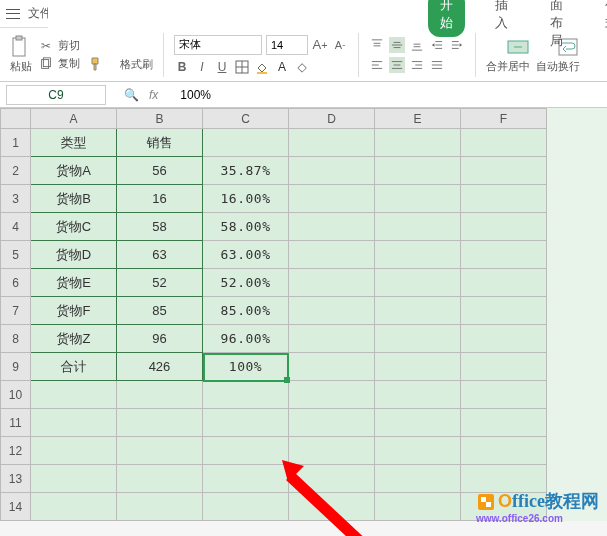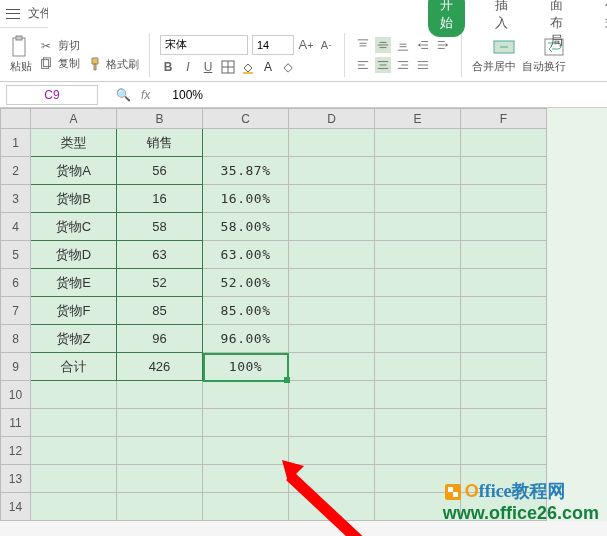--- a/index.html
+++ b/index.html
@@ -26,21 +26,21 @@
     .ribbon .big svg, .ribbon .big .iconbox { width: 24px; height: 24px; }
     .ribbon .row { display: flex; gap: 4px; align-items: center; }
     .ribbon .small-icon { width: 16px; height: 16px; color: #666; display: inline-flex; align-items: center; justify-content: center; }
     .ribbon .label-sm { font-size: 11px; color: #555; }
     .ribbon select, .ribbon input[type=text] { font-size: 11px; border: 1px solid #ccc; padding: 1px 4px; height: 20px; }
     .font-name { width: 88px; }
     .font-size { width: 42px; }
     
     
     .formula-bar { display: flex; align-items: center; height: 26px; background: #fff; border-bottom: 1px solid #ccc; }
-    .name-box { width: 92px; border: 1px solid #ccc; margin: 2px 6px; height: 20px; padding: 0 6px; display: flex; align-items: center; justify-content: center; font-size: 12px; color: #a21caf; }
+    .name-box { width: 100px; border: 1px solid #ccc; margin: 2px 6px; height: 20px; padding: 0 6px; display: flex; align-items: center; justify-content: center; font-size: 12px; color: #14532d; }
     .formula-icons { display: flex; gap: 10px; padding: 0 12px; color: #888; }
     .fx-label { font-style: italic; color: #888; margin-right: 6px; }
     .formula-input { flex: 1; border: none; outline: none; font-size: 12px; padding: 0 4px; }
     
     
     .grid-wrap { position: relative; background: #e8f3ea; }
     table.grid { border-collapse: collapse; table-layout: fixed; }
     table.grid th, table.grid td { border: 1px solid #bbb; overflow: hidden; white-space: nowrap; text-align: center; }
     table.grid th { background: #e5e5e5; font-weight: normal; color: #555; font-size: 12px; }
     table.grid th.colhead { height: 20px; }
@@ -66,21 +66,21 @@
     col.cF { width: 86px; }
     
     
     .arrow-svg { position: absolute; left: 280px; top: 350px; width: 170px; height: 170px; pointer-events: none; }
     
     
     .watermark { position: absolute; right: 8px; bottom: 12px; text-align: left; }
     .watermark .l1 { font-size: 18px; font-weight: bold; }
     .watermark .l1 .o1 { color: #f39c12; }
     .watermark .l1 .rest { color: #2980b9; font-family: Liberation Serif, serif; }
-    .watermark .l2 { font-size: 18px; color: #15803d; font-weight: bold; }
+    .watermark .l2 { font-size: 10px; color: #8b5cf6; font-weight: bold; }
     .wm-icon { display: inline-block; width: 20px; height: 20px; vertical-align: middle; margin-right: 2px; }
   </style>
 </head>
 <body>
 
 <div class="menubar">
   <span class="hamburger">
       <span></span>
       <span></span>
       <span></span>
@@ -144,21 +144,21 @@
     <div class="row">
       <span class="row">
         <span class="small-icon">
             <svg viewBox="0 0 16 16" width="14" height="14">
               <rect x="3" y="3" width="8" height="10" fill="none" stroke="currentColor"></rect>
               <rect x="5" y="1" width="8" height="10" fill="none" stroke="currentColor"></rect>
             </svg>
           </span>
         <span class="label-sm">复制</span>
       </span>
-      <span class="big" style="flex-direction:row;gap:2px;margin-left:4px;">
+      <span class="big" style="flex-direction:row;gap:16px;margin-left:4px;">
         <span class="small-icon">
             <svg viewBox="0 0 16 16" width="14" height="14">
               <path d="M4 2h6v6H4z M6 8v6h2V8z" fill="#f0c04a" stroke="#888"></path>
             </svg>
           </span>
         <span class="label-sm">格式刷</span>
       </span>
     </div>
   </div>
   <div class="vsep"></div>

